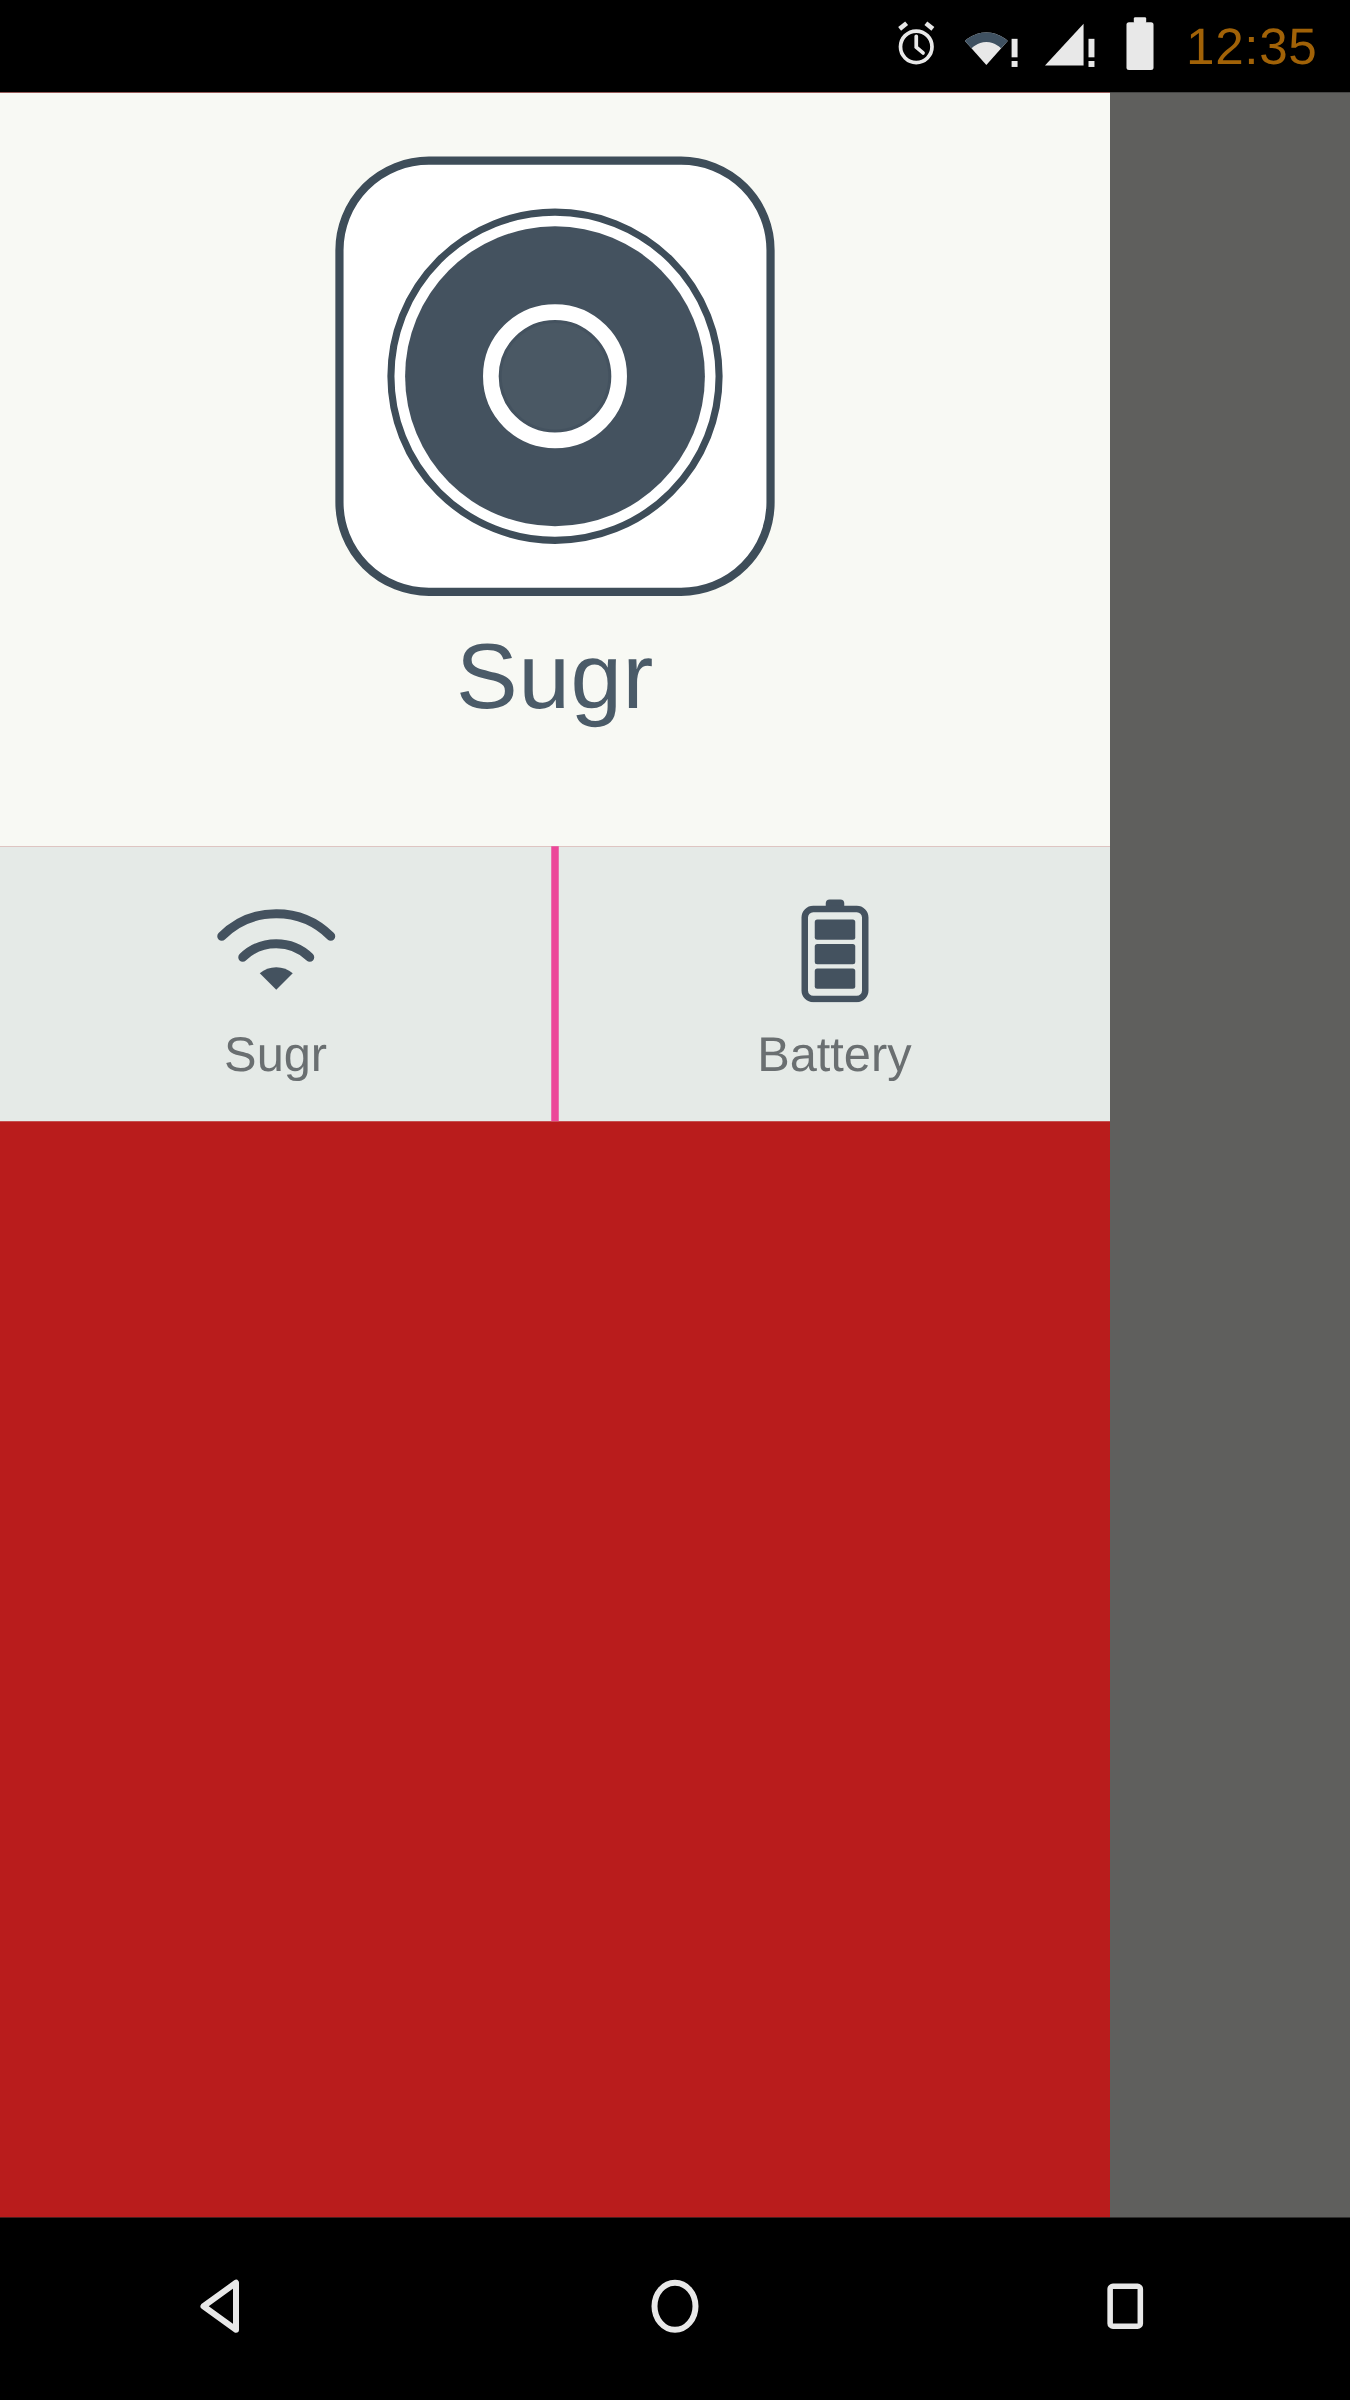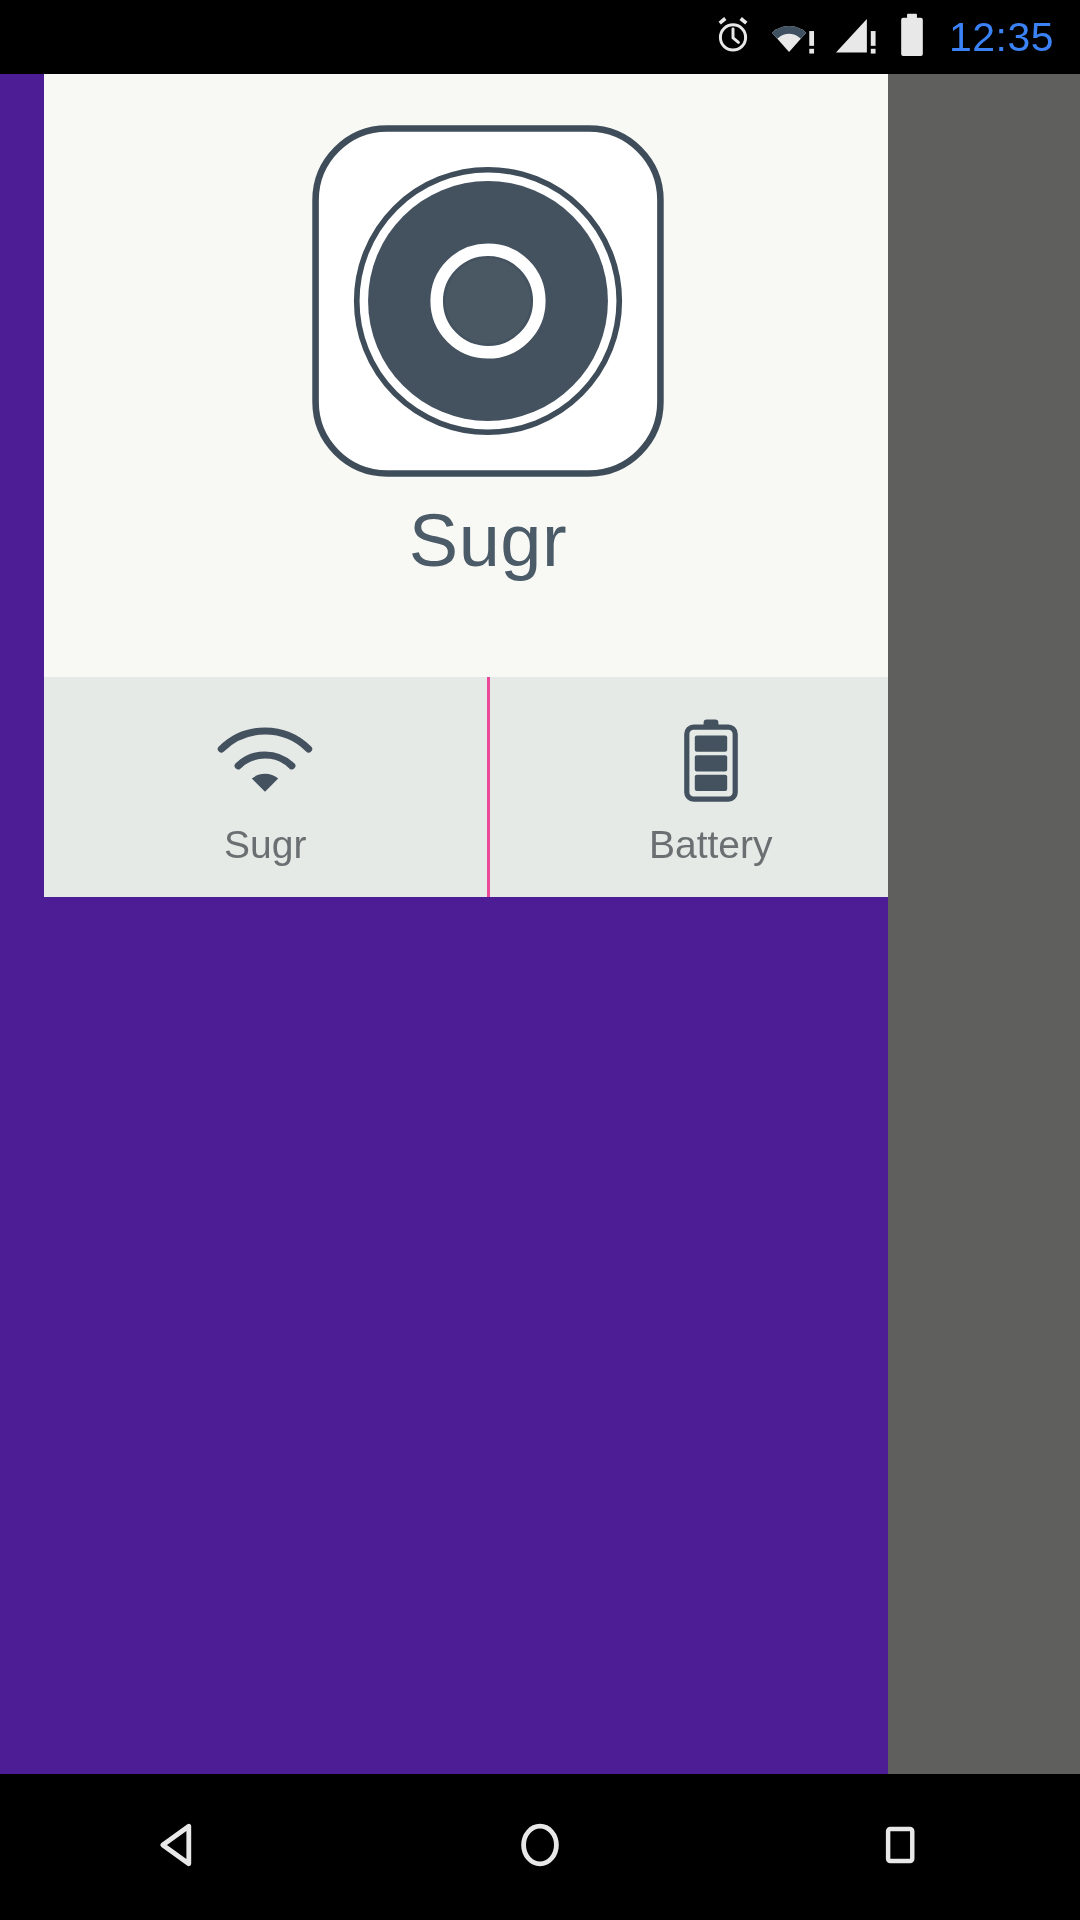--- a/index.html
+++ b/index.html
@@ -20,36 +20,35 @@
   #status-bar {
     position:absolute; top:0; left:0;
     width:1080px; height:74px;
     background:#000;
     display:flex; align-items:center; justify-content:flex-end;
     padding-right:26px;
   }
   .sb-icons { display:flex; align-items:center; gap:17px; }
   .sb-icon { display:block; }
   #status-clock {
-    color:#3b82f6;
+    color:#a16207;
     font-size:41px;
     font-weight:400;
     letter-spacing:0.5px;
     margin-left:22px;
     line-height:1;
   }
 
   
   #app-panel {
     position:absolute;
     top:74px; left:0;
     width:888px; height:1700px;
-    background:#4c1d95;
+    background:#b91c1c;
     overflow:hidden;
-    padding-left:44px;
   }
 
   
   #device-header {
     width:888px;
     height:603px;
     background:#f8f9f4;
     display:flex;
     flex-direction:column;
     align-items:center;
@@ -78,21 +77,21 @@
   }
   .tab {
     flex:1 1 0;
     display:flex;
     flex-direction:column;
     align-items:center;
     justify-content:center;
     position:relative;
     padding-top:6px;
   }
-  .tab + .tab { border-left:3px solid #ec4899; }
+  .tab + .tab { border-left:6px solid #ec4899; }
   .tab-icon {
     height:86px;
     display:flex; align-items:center; justify-content:center;
   }
   .tab-label {
     margin-top:22px;
     color:#6a6f71;
     font-size:39px;
     font-weight:400;
     line-height:1;

